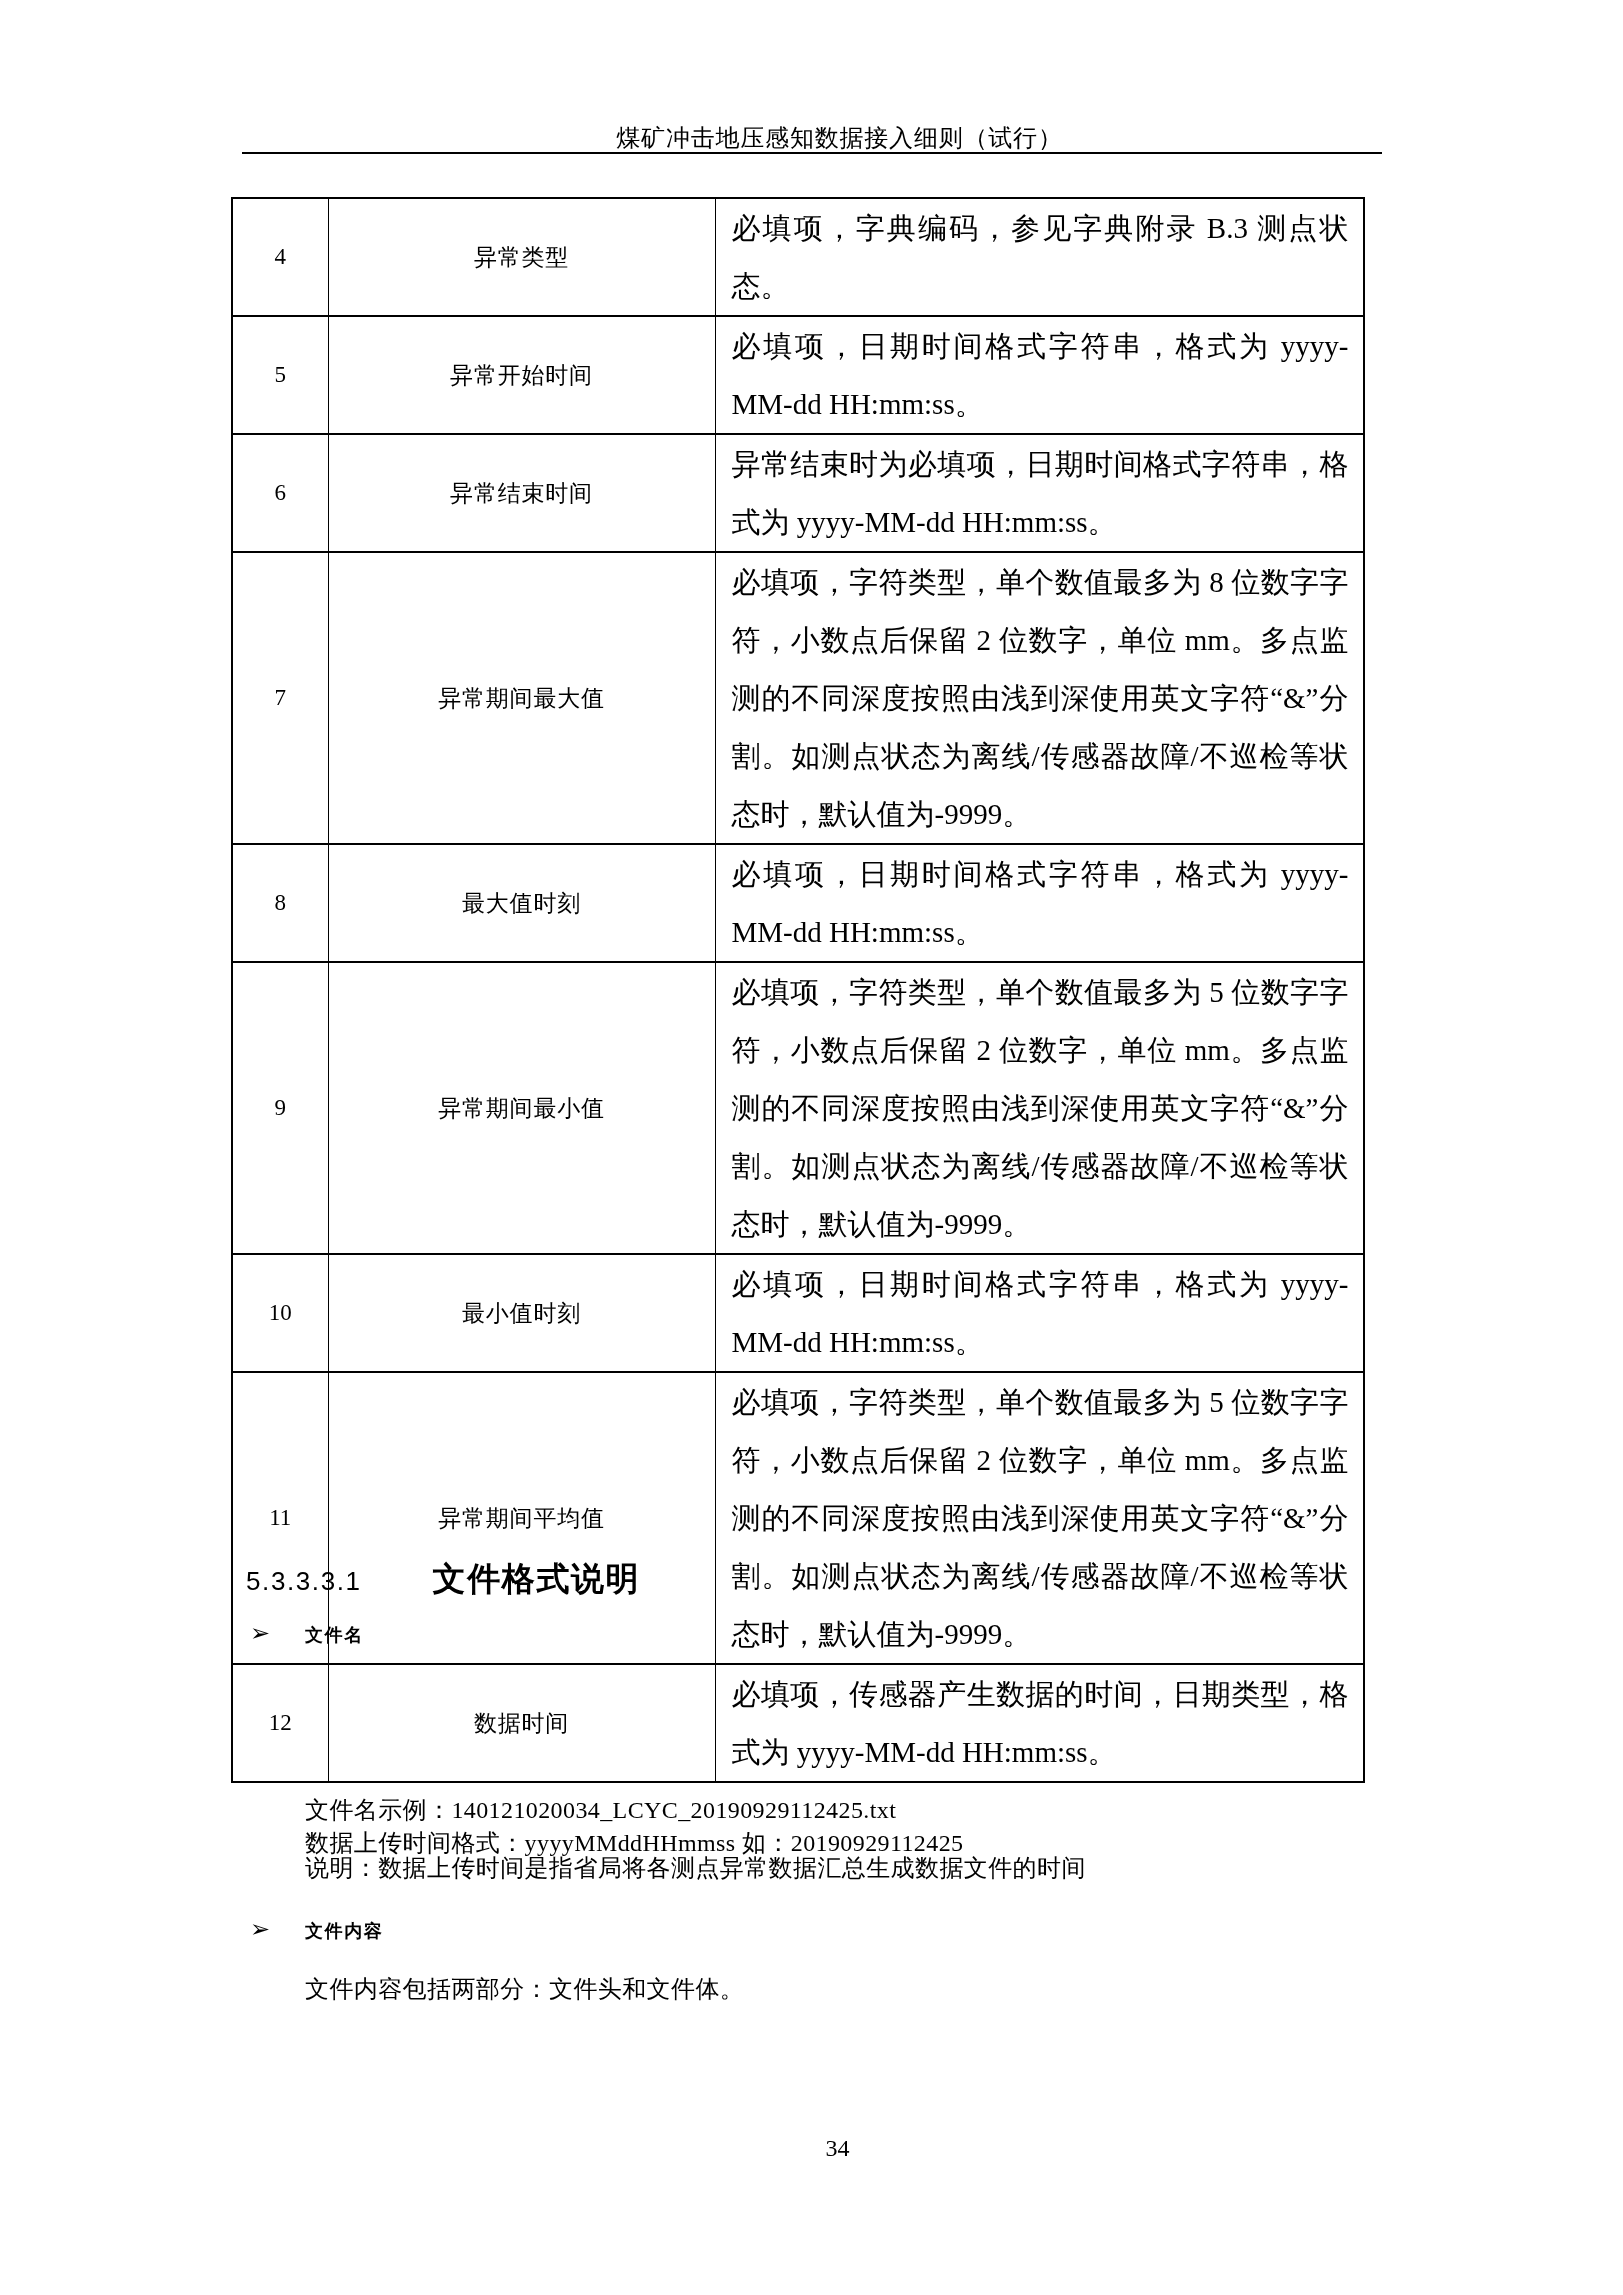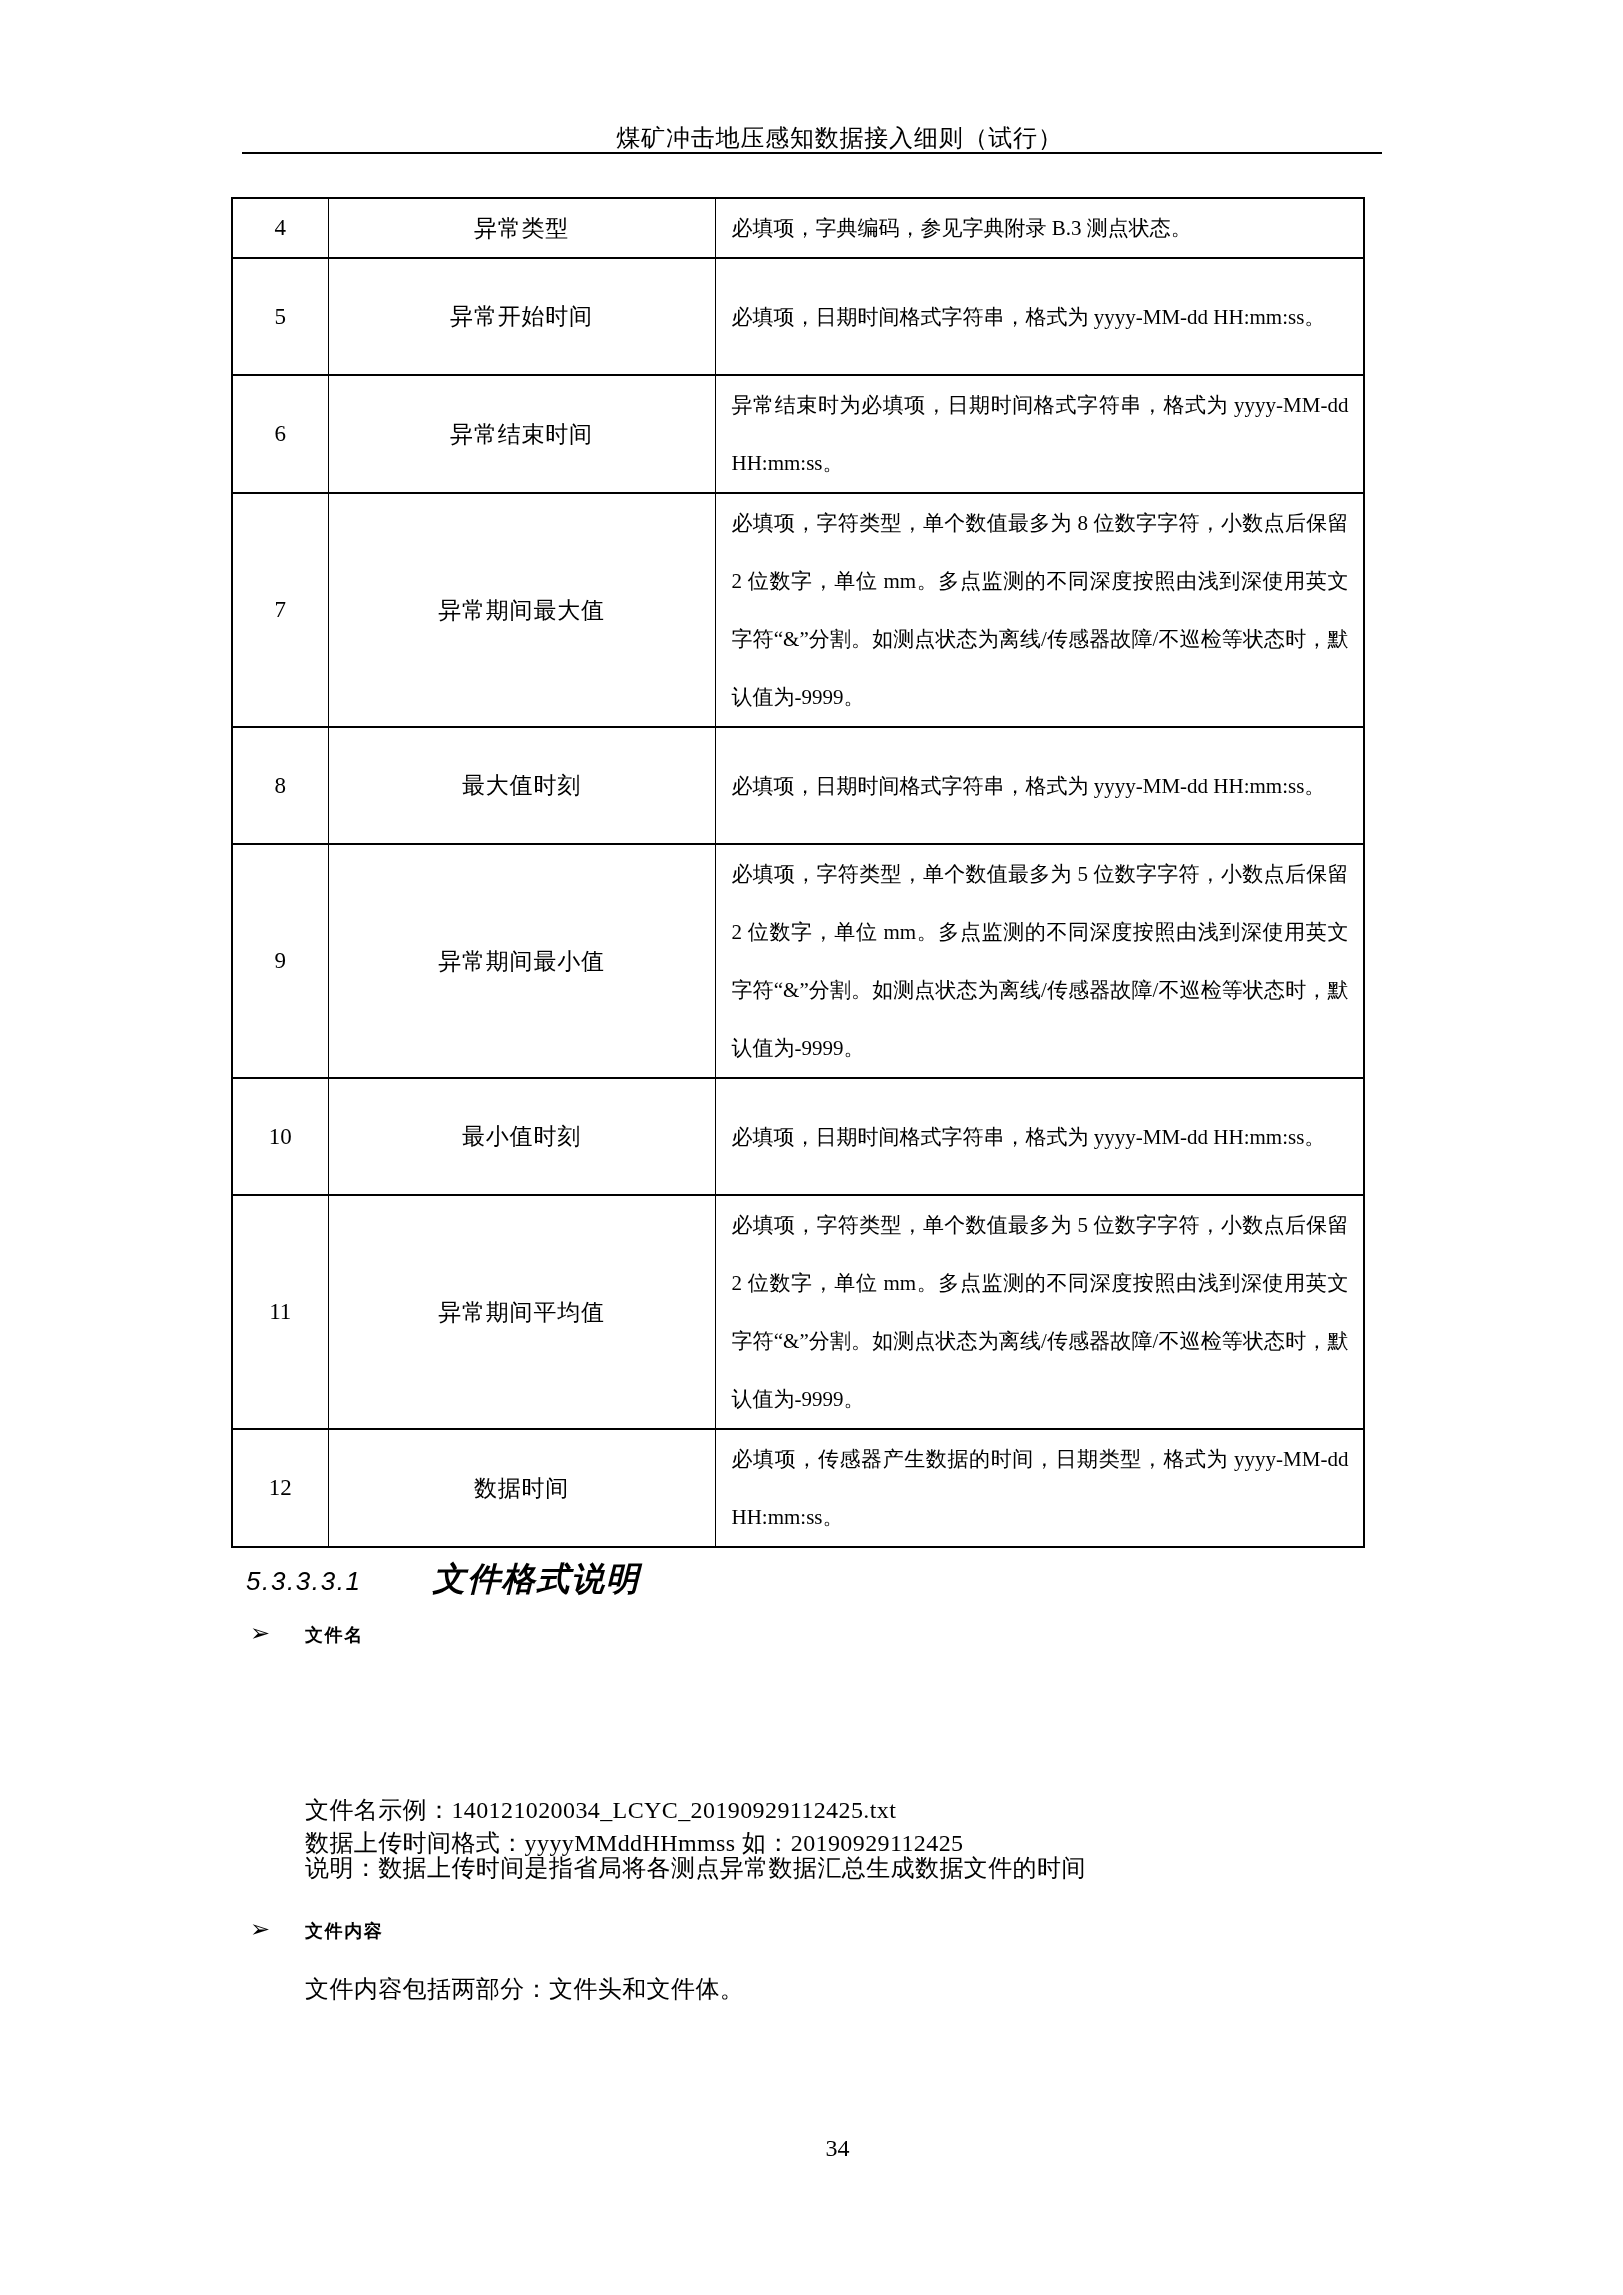--- a/index.html
+++ b/index.html
@@ -39,34 +39,33 @@
   }
   .td-no {
     text-align:center; vertical-align:middle;
     font-size:23px;
   }
   .td-name {
     text-align:center; vertical-align:middle;
     font-size:23px; letter-spacing:0.8px;
   }
   .td-desc {
-    font-size:21px; line-height:58px;
+    font-size:29px; line-height:58px;
     text-align:justify;
     vertical-align:middle;
     padding:0 14.6px 0 16px;
   }
 
   
   .section-heading {
     position:absolute; top:1557px; left:246px;
     font-family:"Liberation Sans","DejaVu Sans",sans-serif;
     font-size:26px;
     display:flex; align-items:baseline;
     white-space:nowrap;
-    font-style:italic;
   }
   .section-number { letter-spacing:1.6px; }
   .section-title { font-weight:bold; font-size:33px; margin-left:71px; letter-spacing:1.6px; }
 
   .bullet-item {
     position:absolute; left:250px;
     display:flex; align-items:baseline;
     white-space:nowrap;
   }
   .bullet-item .arrow {

